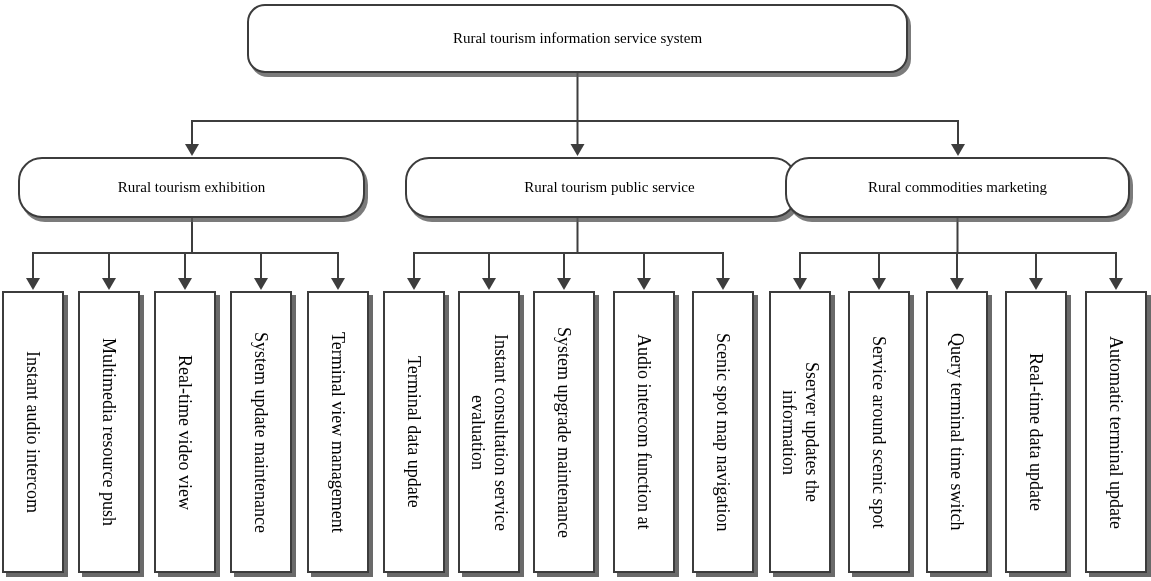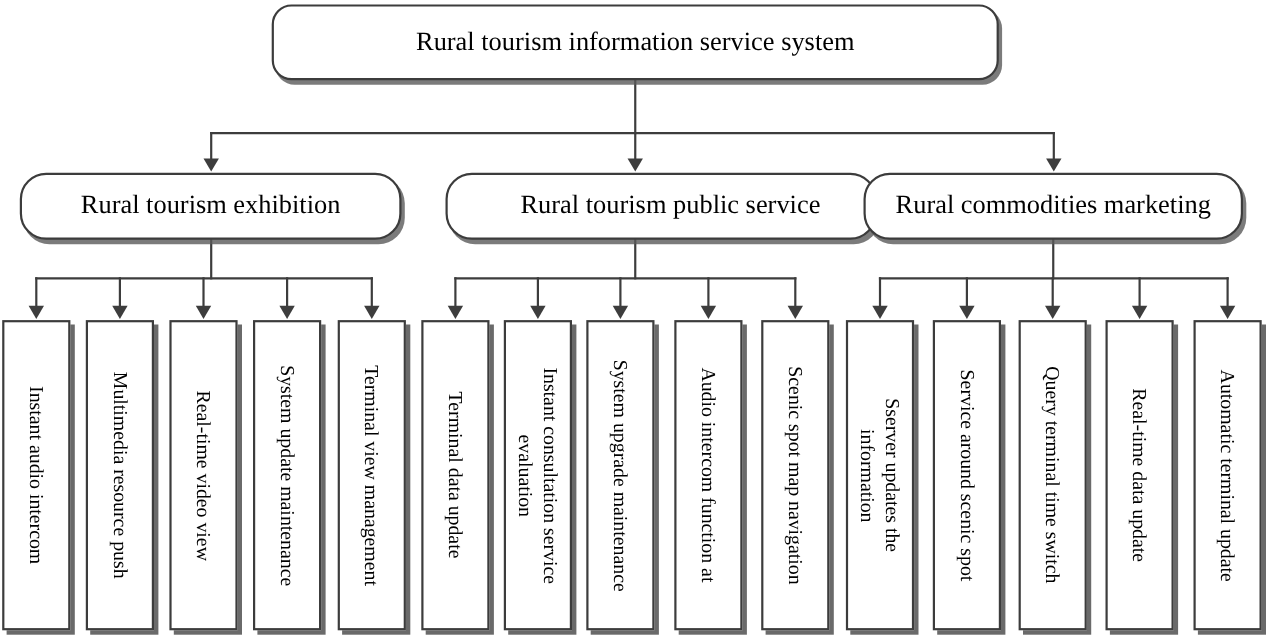--- a/index.html
+++ b/index.html
@@ -46,21 +46,21 @@
     width: 661px;
     height: 69px;
     border-radius: 18px;
   }
   .branch {
     top: 157px;
     height: 61px;
     border-radius: 24px;
   }
   .root span, .branch span {
-    font-size: 24px;
+    font-size: 15px;
     text-align: right;
   }
   .leaf {
     top: 291px;
     width: 62px;
     height: 282px;
     box-shadow: 4px 4px 0 rgba(80,80,80,0.85);
   }
   .leaf .vtext {
     writing-mode: vertical-rl;

